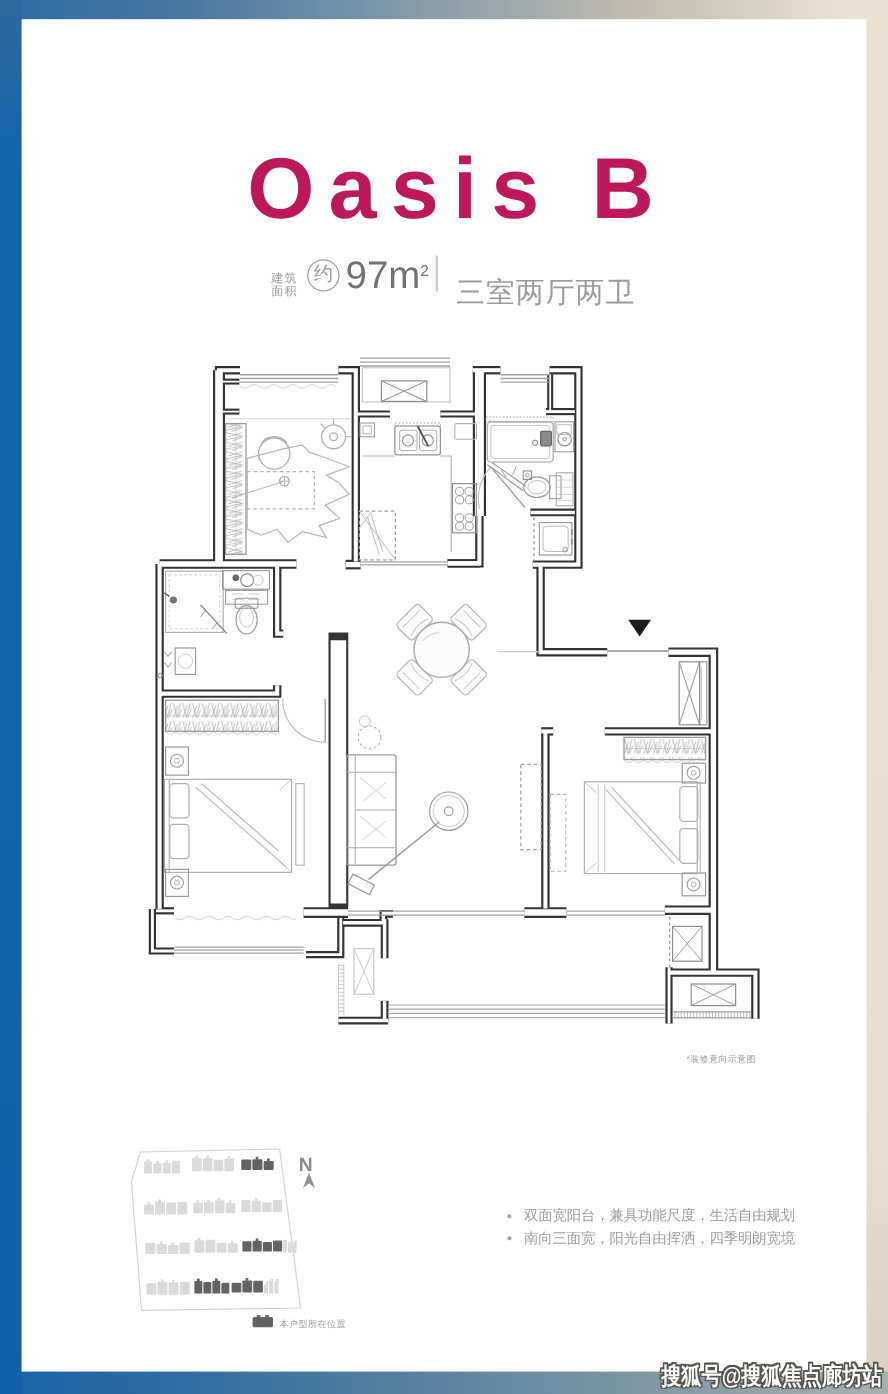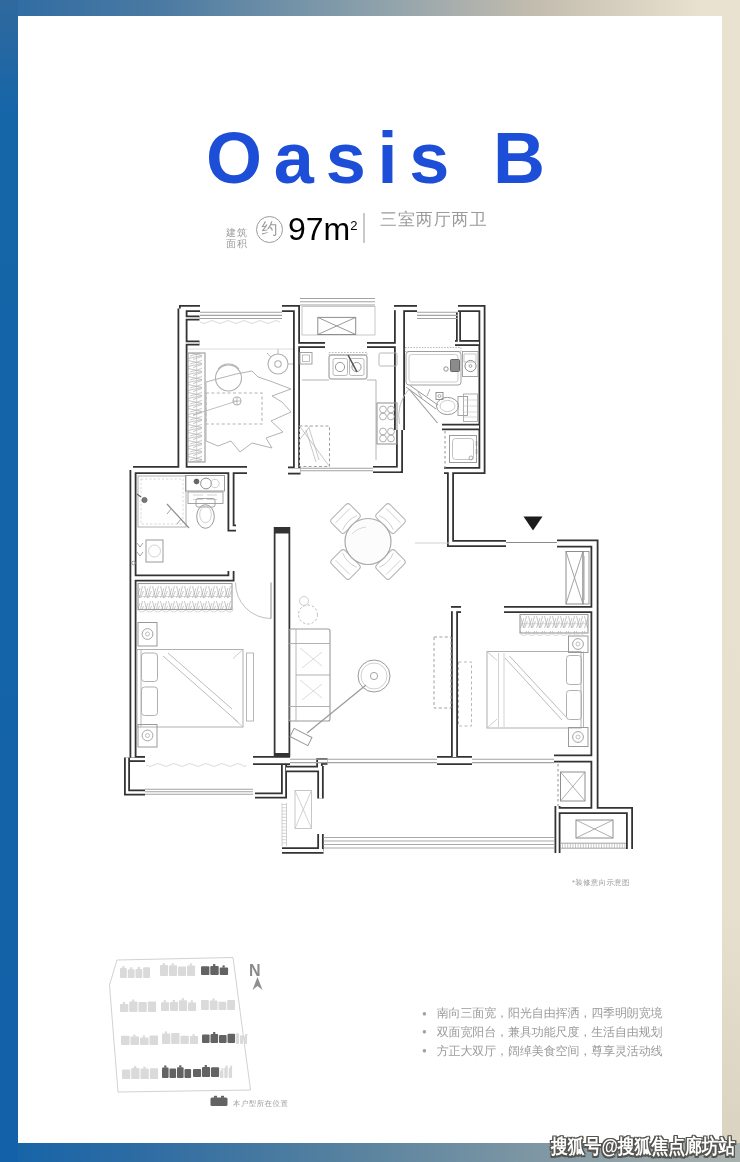--- a/index.html
+++ b/index.html
@@ -1,26 +1,26 @@
 <!DOCTYPE html>
 <html><head><meta charset="utf-8">
 <style>
 html,body{margin:0;padding:0}
 body{width:740px;height:1162px;position:relative;background:#fff;font-family:"Liberation Sans",sans-serif;overflow:hidden}
 .bt{position:absolute;left:0;top:0;width:740px;height:16px;background:linear-gradient(90deg,#2e6ba3 0%,#4b7aa2 22%,#8ba0ab 50%,#c2bcae 72%,#e9e2d0 95%)}
 .br{position:absolute;right:0;top:0;width:18px;height:1162px;background:linear-gradient(180deg,#e9e2d0 0%,#e7e0ce 78%,#d9d2c0 100%)}
 .bb{position:absolute;left:0;bottom:0;width:740px;height:19px;background:linear-gradient(90deg,#1463a8 0%,#2f6da3 20%,#54809f 45%,#8299a4 75%,#a9b1ae 100%)}
 .bl{position:absolute;left:0;top:0;width:18px;height:1162px;background:linear-gradient(180deg,#30699e 0%,#1565a9 10%,#1362a9 100%)}
-.title{position:absolute;left:206px;top:117px;font-size:72px;font-weight:bold;color:#1d4ed8;letter-spacing:11.8px;white-space:nowrap}
+.title{position:absolute;left:206px;top:117px;font-size:72px;font-weight:bold;color:#be185d;letter-spacing:11.8px;white-space:nowrap}
 .jzmj{position:absolute;left:226px;top:228px;font-size:10px;line-height:10.5px;color:#9b9b9e;letter-spacing:1px}
 .yue{position:absolute;left:256px;top:215.5px;width:27px;height:27px;border:1.3px solid #9b9b9e;border-radius:50%;box-sizing:border-box;color:#9b9b9e;font-size:16px;line-height:24px;text-align:center}
-.m97{position:absolute;left:288px;top:211px;font-size:32px;color:#000000;white-space:nowrap}
+.m97{position:absolute;left:288px;top:211px;font-size:32px;color:#737373;white-space:nowrap}
 .m97 sup{font-size:13px;vertical-align:10px}
 .vbar{position:absolute;left:363px;top:213px;width:1.5px;height:30px;background:#c9c9c9}
-.sszt{position:absolute;left:380px;top:208px;font-size:17px;color:#9b9b9e;letter-spacing:0.9px;white-space:nowrap}
+.sszt{position:absolute;left:380px;top:228px;font-size:24px;color:#9b9b9e;letter-spacing:0.9px;white-space:nowrap}
 .bullets{position:absolute;left:422px;top:1004px;font-size:12px;color:#9b9b9b;letter-spacing:-0.12px}
 .bullets div{height:18.8px;line-height:18.8px;white-space:nowrap}
 .bullets span.b{display:inline-block;font-size:8px;vertical-align:1.5px;margin-right:10px;color:#a2a2a2}
 .wm{position:absolute;left:551px;top:1133px;font-size:20px;font-weight:bold;color:#fff;white-space:nowrap;transform:scaleX(0.84);transform-origin:0 50%;
 text-shadow:-1.5px -1.5px 0 #55544e,1.5px -1.5px 0 #55544e,-1.5px 1.5px 0 #55544e,1.5px 1.5px 0 #55544e,0 -1.5px 0 #55544e,0 1.5px 0 #55544e,-1.5px 0 0 #55544e,1.5px 0 0 #55544e}
 svg{position:absolute;left:0;top:0}
 </style></head>
 <body>
 <svg id="plan" width="740" height="1162" viewBox="0 0 740 1162">
 
@@ -405,17 +405,16 @@
 <div class="br"></div>
 <div class="bb"></div>
 <div class="bl"></div>
 <div class="title">Oasis B</div>
 <div class="jzmj">建筑<br>面积</div>
 <div class="yue">约</div>
 <div class="m97">97m<sup>2</sup></div>
 <div class="vbar"></div>
 <div class="sszt">三室两厅两卫</div>
 <div class="bullets">
+<div><span class="b">●</span>双面宽阳台，兼具功能尺度，生活自由规划</div>
 <div><span class="b">●</span>南向三面宽，阳光自由挥洒，四季明朗宽境</div>
-<div><span class="b">●</span>双面宽阳台，兼具功能尺度，生活自由规划</div>
-<div><span class="b">●</span>方正大双厅，阔绰美食空间，尊享灵活动线</div>
 </div>
 <div class="wm">搜狐号@搜狐焦点廊坊站</div>
 
 </body></html>

